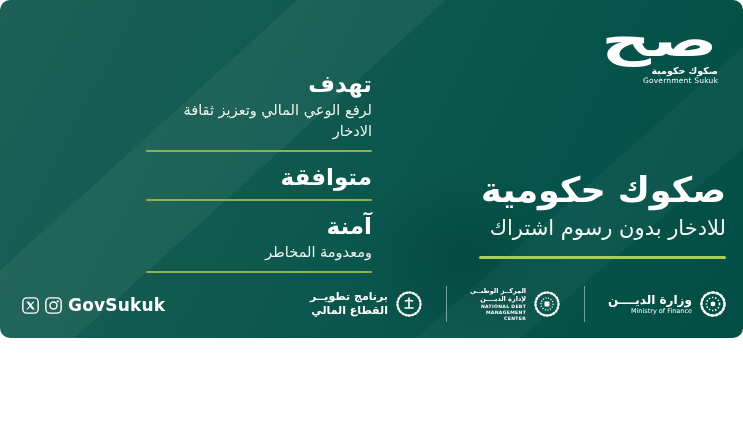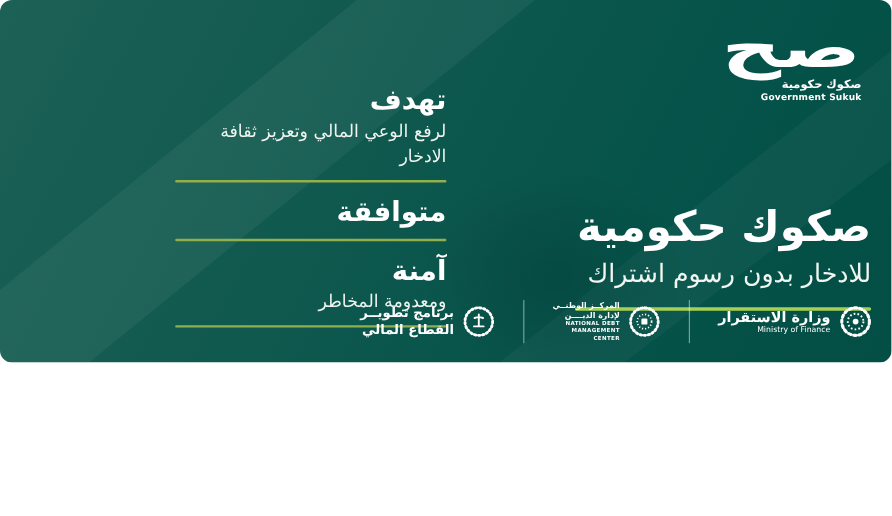--- a/index.html
+++ b/index.html
@@ -1,30 +1,30 @@
 <!DOCTYPE html>
 <html lang="ar"><head>
 <meta charset="utf-8">
 <style>
   html,body { margin:0; padding:0; background:#ffffff; font-family:"DejaVu Sans", sans-serif; }
   .canvas {
-    position:relative; width:743px; height:302px; overflow:hidden; border-radius:10px;
+    position:relative; width:743px; height:338px; overflow:hidden; border-radius:10px;
     background: linear-gradient(118deg, #1d6056 0%, #10594f 38%, #05534a 70%, #034e45 100%);
     color:#ffffff;
   }
   .bg-layer { position:absolute; inset:0; pointer-events:none; }
   .band-a { background:rgba(255,255,255,0.05); clip-path:polygon(0% 80%, 40% 0%, 60% 0%, 10% 100%, 0% 100%); }
   .band-b { background:rgba(255,255,255,0.04); clip-path:polygon(56% 100%, 100% 14%, 100% 44%, 70% 100%); }
   .blob-dark { background:radial-gradient(ellipse 160px 130px at 62% 76%, rgba(0,0,0,0.12), transparent 70%); }
 
   
   .brand { position:absolute; top:16px; right:25px; display:flex; flex-direction:column; align-items:flex-end; }
   .brand-mark { font-size:46px; font-weight:900; line-height:48px; transform:scaleX(1.5); transform-origin:100% 50%; letter-spacing:-2px; }
   .brand-ar { font-size:9.5px; font-weight:700; margin-top:1px; }
-  .brand-en { font-size:7.5px; font-weight:700; letter-spacing:0.2px;padding-left:24px; }
+  .brand-en { font-size:7.5px; font-weight:400; letter-spacing:0.2px;padding-left:24px; }
 
   
   .features { position:absolute; left:146px; top:70px; width:226px; direction:rtl; text-align:right; }
   .feature-title { font-size:23px; font-weight:800; line-height:28px; }
   .feature-desc { font-size:14.5px; line-height:21px; margin-top:2px; color:#eef4ef; }
   .rule { height:2px; background:#8fb04d; margin:8px 0 11px; border-radius:1px; }
 
   
   .hero { position:absolute; right:17px; top:167px; direction:rtl; text-align:right; }
   .hero-title { font-size:35px; font-weight:800; line-height:46px; margin:0; }
@@ -78,20 +78,32 @@
       <div class="rule"></div>
     </div>
   </div>
 
   <div class="hero">
     <h1 class="hero-title">صكوك حكومية</h1>
     <div class="hero-sub">للادخار بدون رسوم اشتراك</div>
     <span class="hero-rule"></span>
   </div>
 
+  <div class="social">
+    <svg class="sicon" viewBox="0 0 24 24">
+      <rect x="1.2" y="1.2" width="21.6" height="21.6" rx="5.5" fill="none" stroke="#ffffff" stroke-width="2"></rect>
+      <path fill="#ffffff" transform="translate(5.1,5.1) scale(0.58)" d="M18.244 2.25h3.308l-7.227 8.26 8.502 11.24H16.17l-5.214-6.817L4.99 21.75H1.68l7.73-8.835L1.254 2.25H8.08l4.713 6.231 5.451-6.231z"></path>
+    </svg>
+    <svg class="sicon" viewBox="0 0 24 24">
+      <rect x="1.2" y="1.2" width="21.6" height="21.6" rx="6" fill="none" stroke="#ffffff" stroke-width="2"></rect>
+      <circle cx="12" cy="12" r="5" fill="none" stroke="#ffffff" stroke-width="2"></circle>
+      <circle cx="18" cy="6.2" r="1.6" fill="#ffffff"></circle>
+    </svg>
+    <span class="handle">GovSukuk</span>
+  </div>
 
   <div class="partners">
 
     <div class="partner">
       <div class="p-text">
         <div class="fsdp-line">برنامج تطويــر</div>
         <div class="fsdp-line">القطاع المالي</div>
       </div>
       <svg class="emblem" viewBox="0 0 28 28">
         <circle cx="14" cy="14" r="11.5" fill="none" stroke="#ffffff" stroke-width="2.4" stroke-dasharray="1.2 2.2" stroke-linecap="round"></circle>
@@ -111,21 +123,21 @@
         <circle cx="14" cy="14" r="11.5" fill="none" stroke="#ffffff" stroke-width="2.4" stroke-dasharray="1.2 2.2" stroke-linecap="round"></circle>
         <circle cx="14" cy="14" r="6" fill="none" stroke="#ffffff" stroke-width="1.4" stroke-dasharray="1 1.6"></circle>
         <rect x="11.5" y="11.5" width="5" height="5" rx="1" fill="#ffffff"></rect>
       </svg>
     </div>
 
     <div class="vdiv"></div>
 
     <div class="partner">
       <div class="p-text">
-        <div class="mof-ar">وزارة الاستقرار</div>
+        <div class="mof-ar">وزارة الديــــن</div>
         <div class="mof-en">Ministry of Finance</div>
       </div>
       <svg class="emblem" viewBox="0 0 28 28">
         <circle cx="14" cy="14" r="11.5" fill="none" stroke="#ffffff" stroke-width="2.6" stroke-dasharray="2 2.4" stroke-linecap="round"></circle>
         <circle cx="14" cy="14" r="6.5" fill="none" stroke="#ffffff" stroke-width="1.6" stroke-dasharray="1.4 1.8"></circle>
         <circle cx="14" cy="14" r="2.4" fill="#ffffff"></circle>
       </svg>
     </div>
 
   </div>

